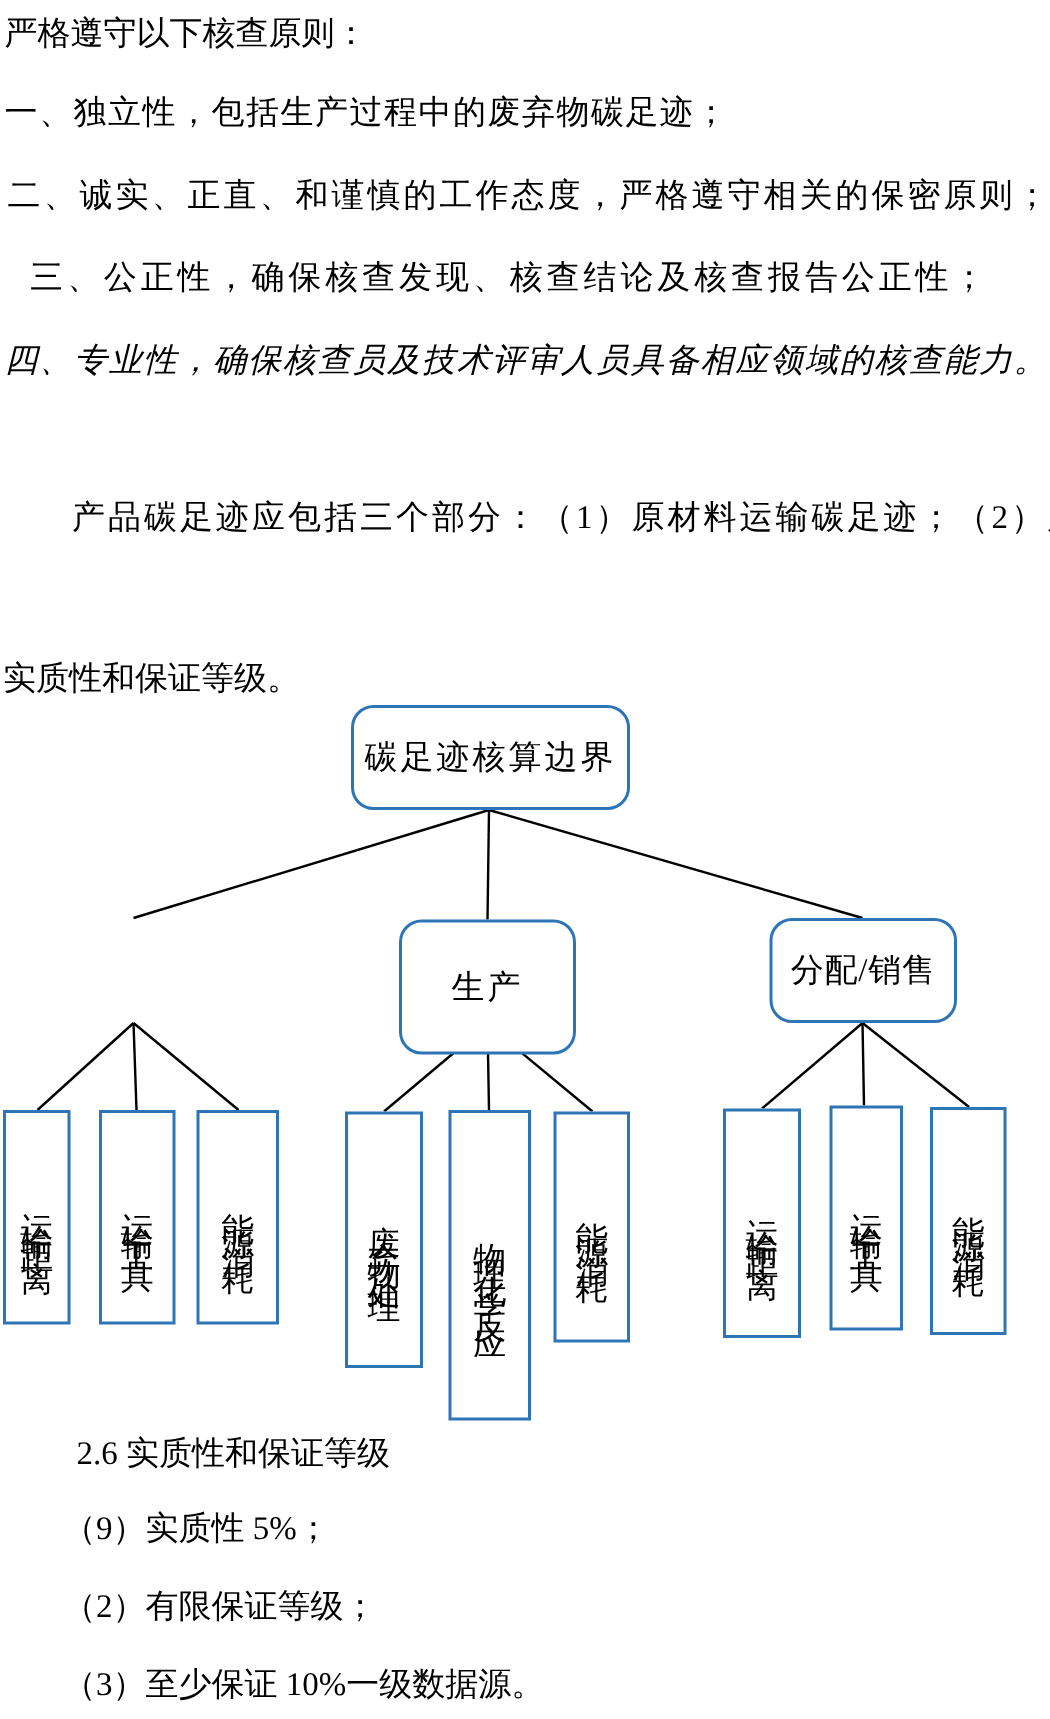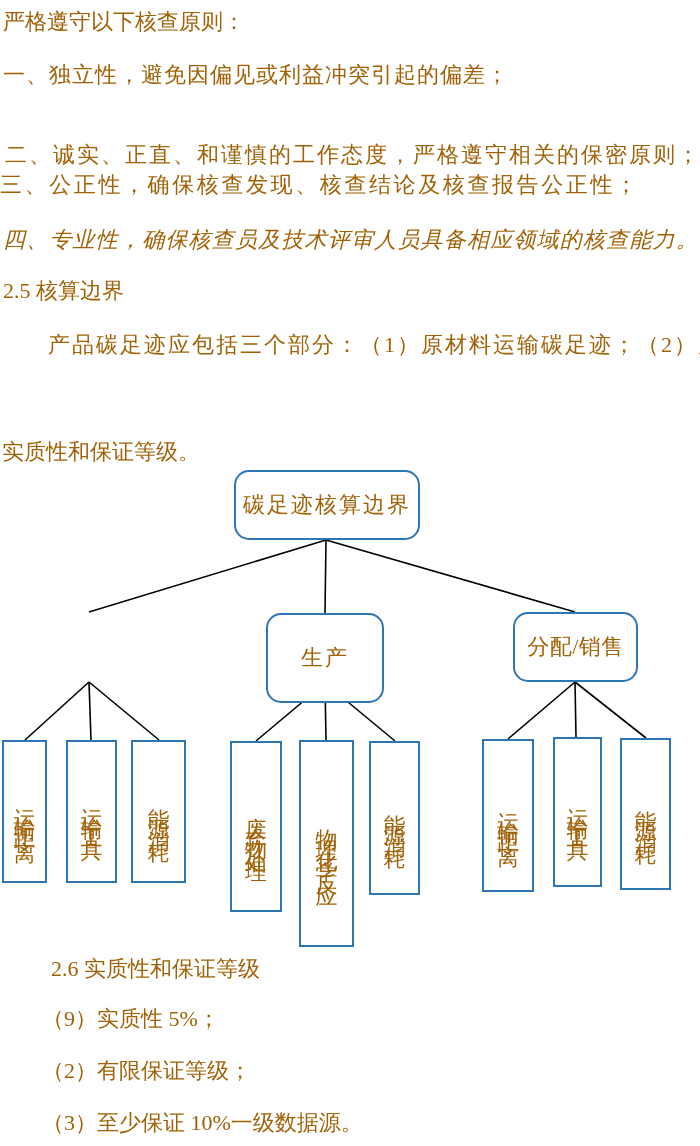--- a/index.html
+++ b/index.html
@@ -1,20 +1,20 @@
 <!DOCTYPE html>
 <html style="--box-border: #2E75B6; --connector: #000000;"><head>
 <meta charset="utf-8">
 <style>
   * { margin:0; padding:0; box-sizing:border-box; }
   html,body { background:#ffffff; }
   .page {
     position:relative; width:700px; height:1146px; background:#ffffff;
     font-family:"Liberation Serif","DejaVu Serif",serif;
-    color:#a16207; overflow:hidden;
+    color:#000000; overflow:hidden;
   }
   
   .tl { position:absolute; font-size:22px; line-height:28px; white-space:pre; }
   .ls10 { letter-spacing:1.0px; }
   .ls12 { letter-spacing:1.2px; }
   .ls13 { letter-spacing:1.3px; }
   .ls20 { letter-spacing:2.0px; }
   .ls26 { letter-spacing:2.6px; }
   
   .connectors { position:absolute; left:0; top:0; width:700px; height:1146px; pointer-events:none; }
@@ -34,25 +34,24 @@
     writing-mode:vertical-rl; text-orientation:upright;
     font-size:22px; line-height:1; letter-spacing:11px;
   }
 </style>
 </head>
 <body style="color: rgb(26, 26, 26);">
 
 <div class="page">
 
   <div class="tl" style="left:3px; top:8px;">严格遵守以下核查原则：</div>
-  <div class="tl ls10" style="left:3px; top:61px;">一、独立性，避免因偏见或利益冲突引起的偏差；</div>
-  <div class="tl ls20" style="left:5px; top:116px;margin-top:25px;">二、诚实、正直、和谨慎的工作态度，严格遵守相关的保密原则；</div>
-  <div class="tl ls26" style="left:0; top:171px;">三、公正性，确保核查发现、核查结论及核查报告公正性；</div>
+  <div class="tl ls10" style="left:3px; top:61px;">一、独立性，包括生产过程中的废弃物碳足迹；</div>
+  <div class="tl ls20" style="left:5px; top:116px;">二、诚实、正直、和谨慎的工作态度，严格遵守相关的保密原则；</div>
+  <div class="tl ls26" style="left:20px; top:171px;">三、公正性，确保核查发现、核查结论及核查报告公正性；</div>
   <div class="tl ls12" style="left:3px; top:226px;font-style:italic;">四、专业性，确保核查员及技术评审人员具备相应领域的核查能力。</div>
-  <div class="tl" style="left:3px; top:277px;">2.5 核算边界</div>
   <div class="tl ls20" style="left:48px; top:331px;">产品碳足迹应包括三个部分：（1）原材料运输碳足迹；（2）产</div>
   <div class="tl" style="left:2px; top:438px;">实质性和保证等级。</div>
 
   <svg class="connectors" viewBox="0 0 700 1146">
     <line x1="326" y1="540" x2="89" y2="612"></line>
     <line x1="326" y1="540" x2="325" y2="613"></line>
     <line x1="326" y1="540" x2="575" y2="612"></line>
 
     <line x1="89" y1="682" x2="25" y2="740"></line>
     <line x1="89" y1="682" x2="91" y2="740"></line>

